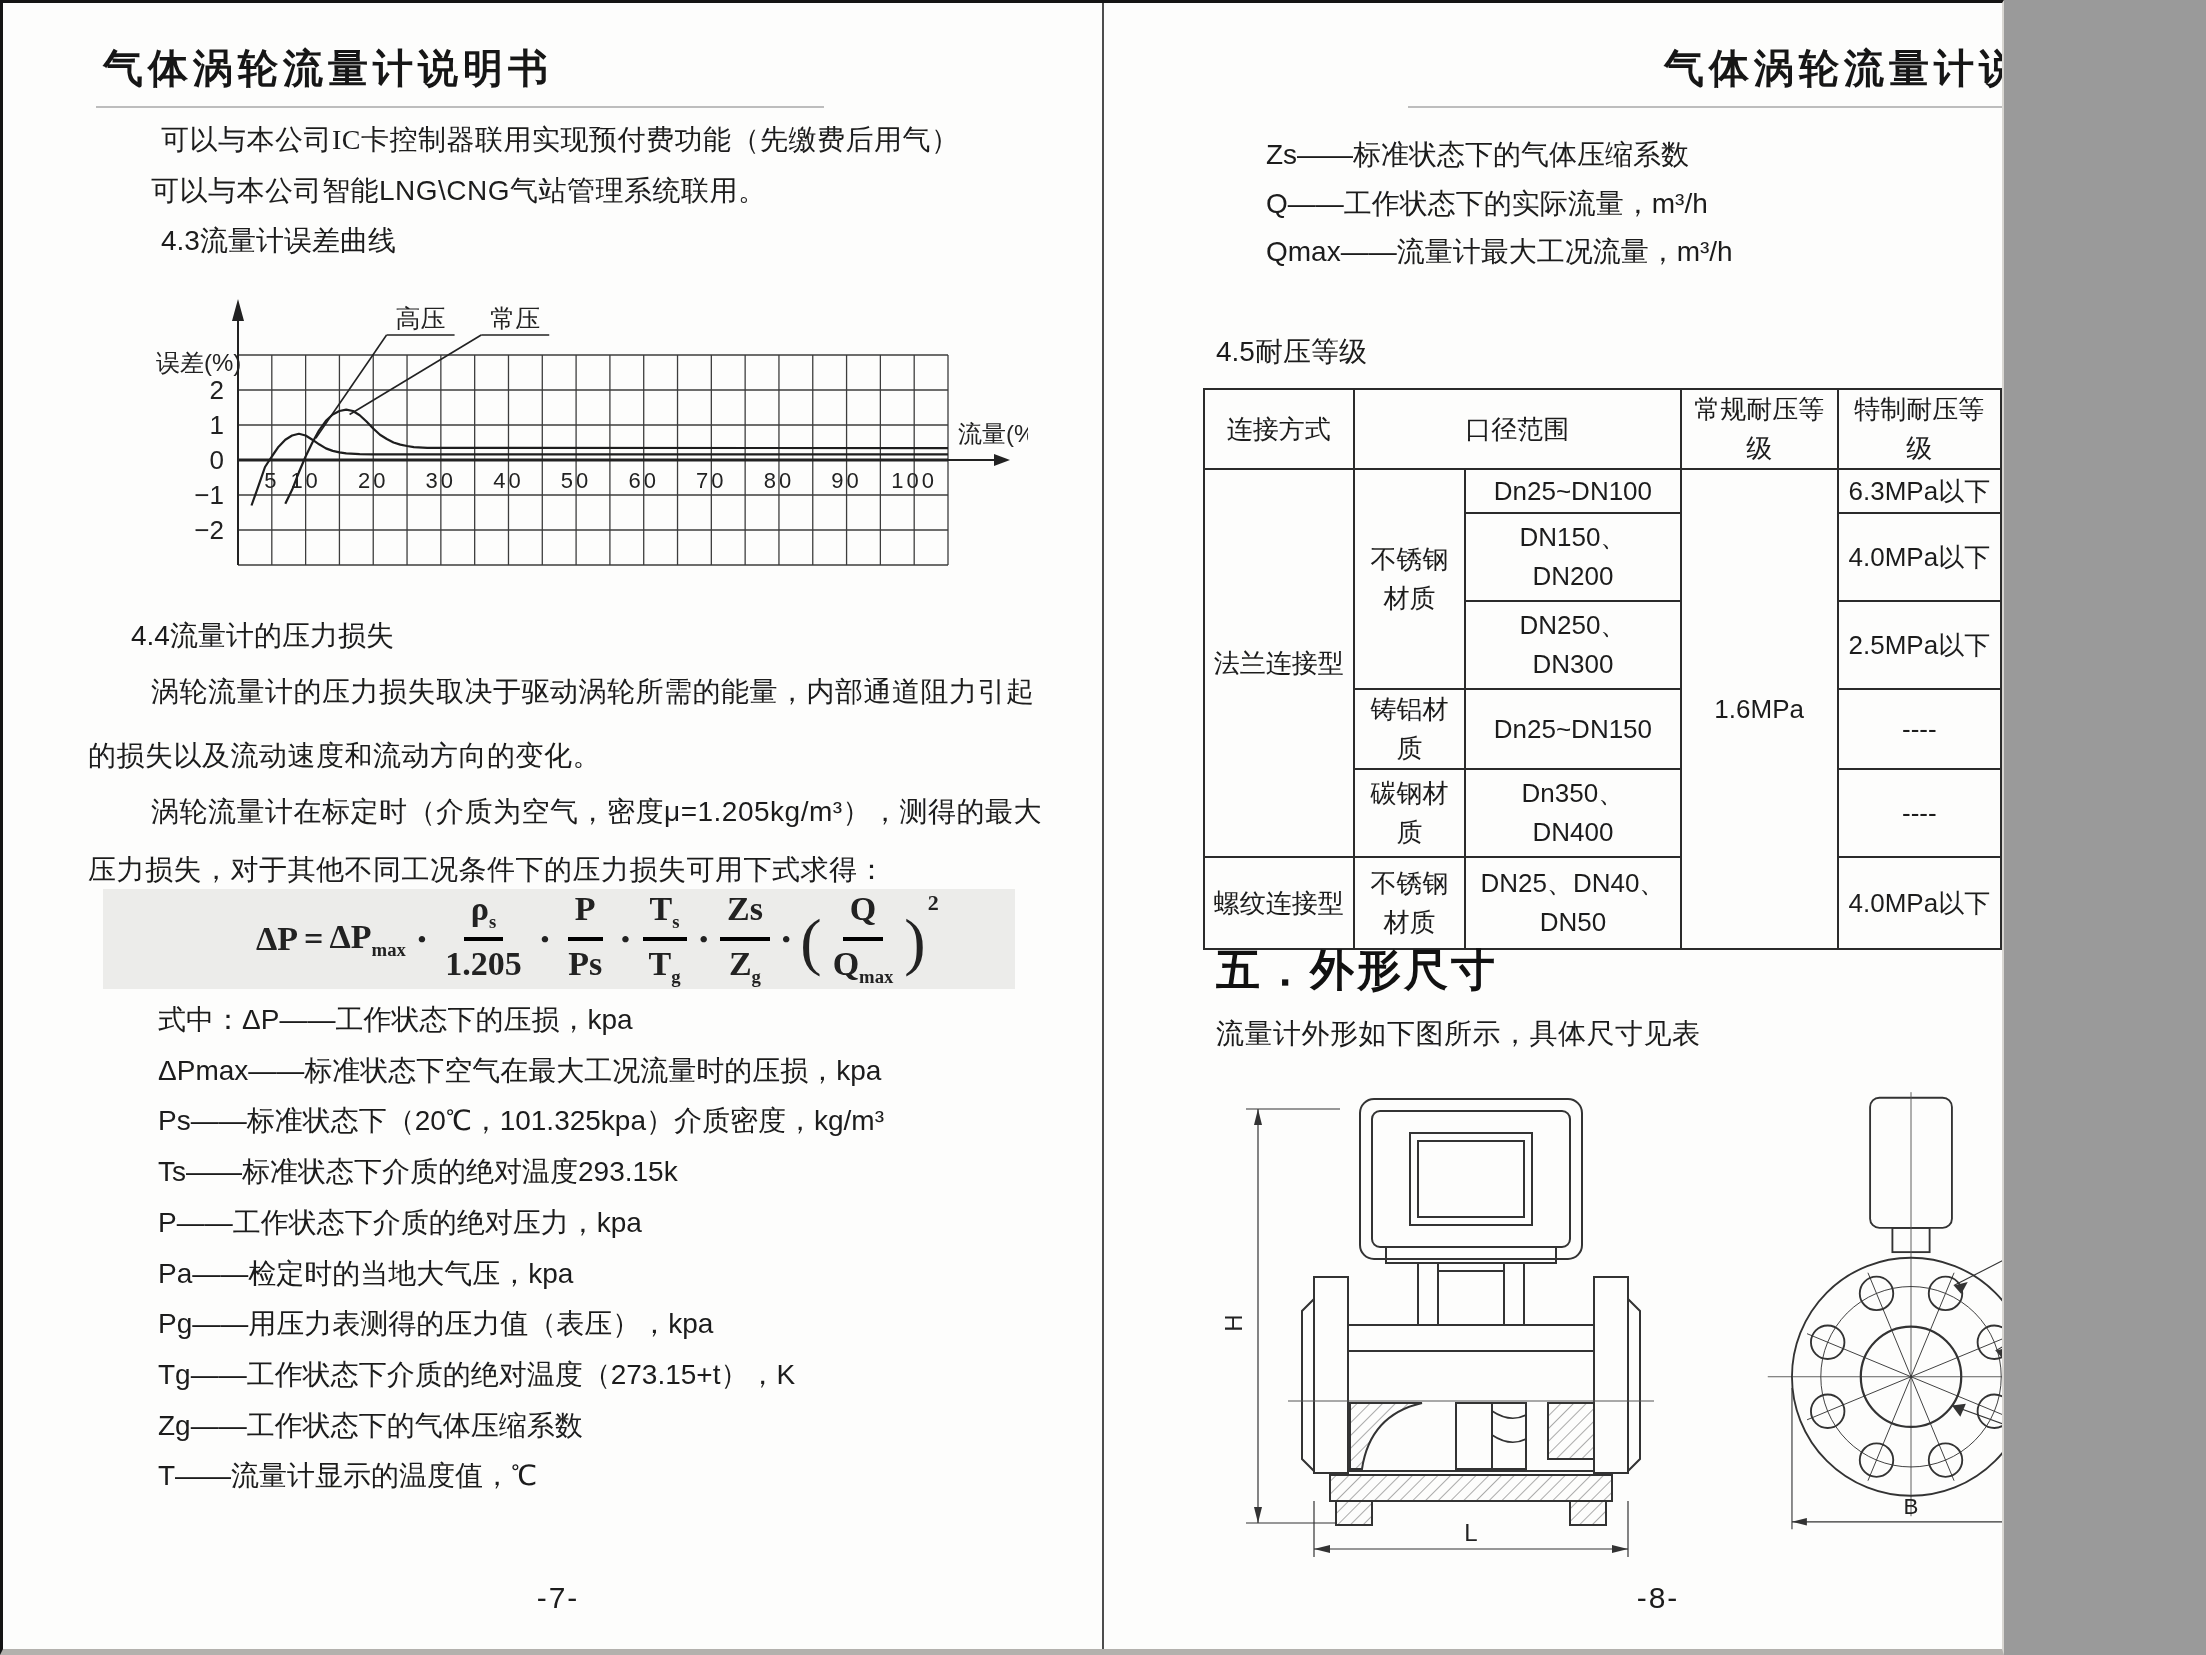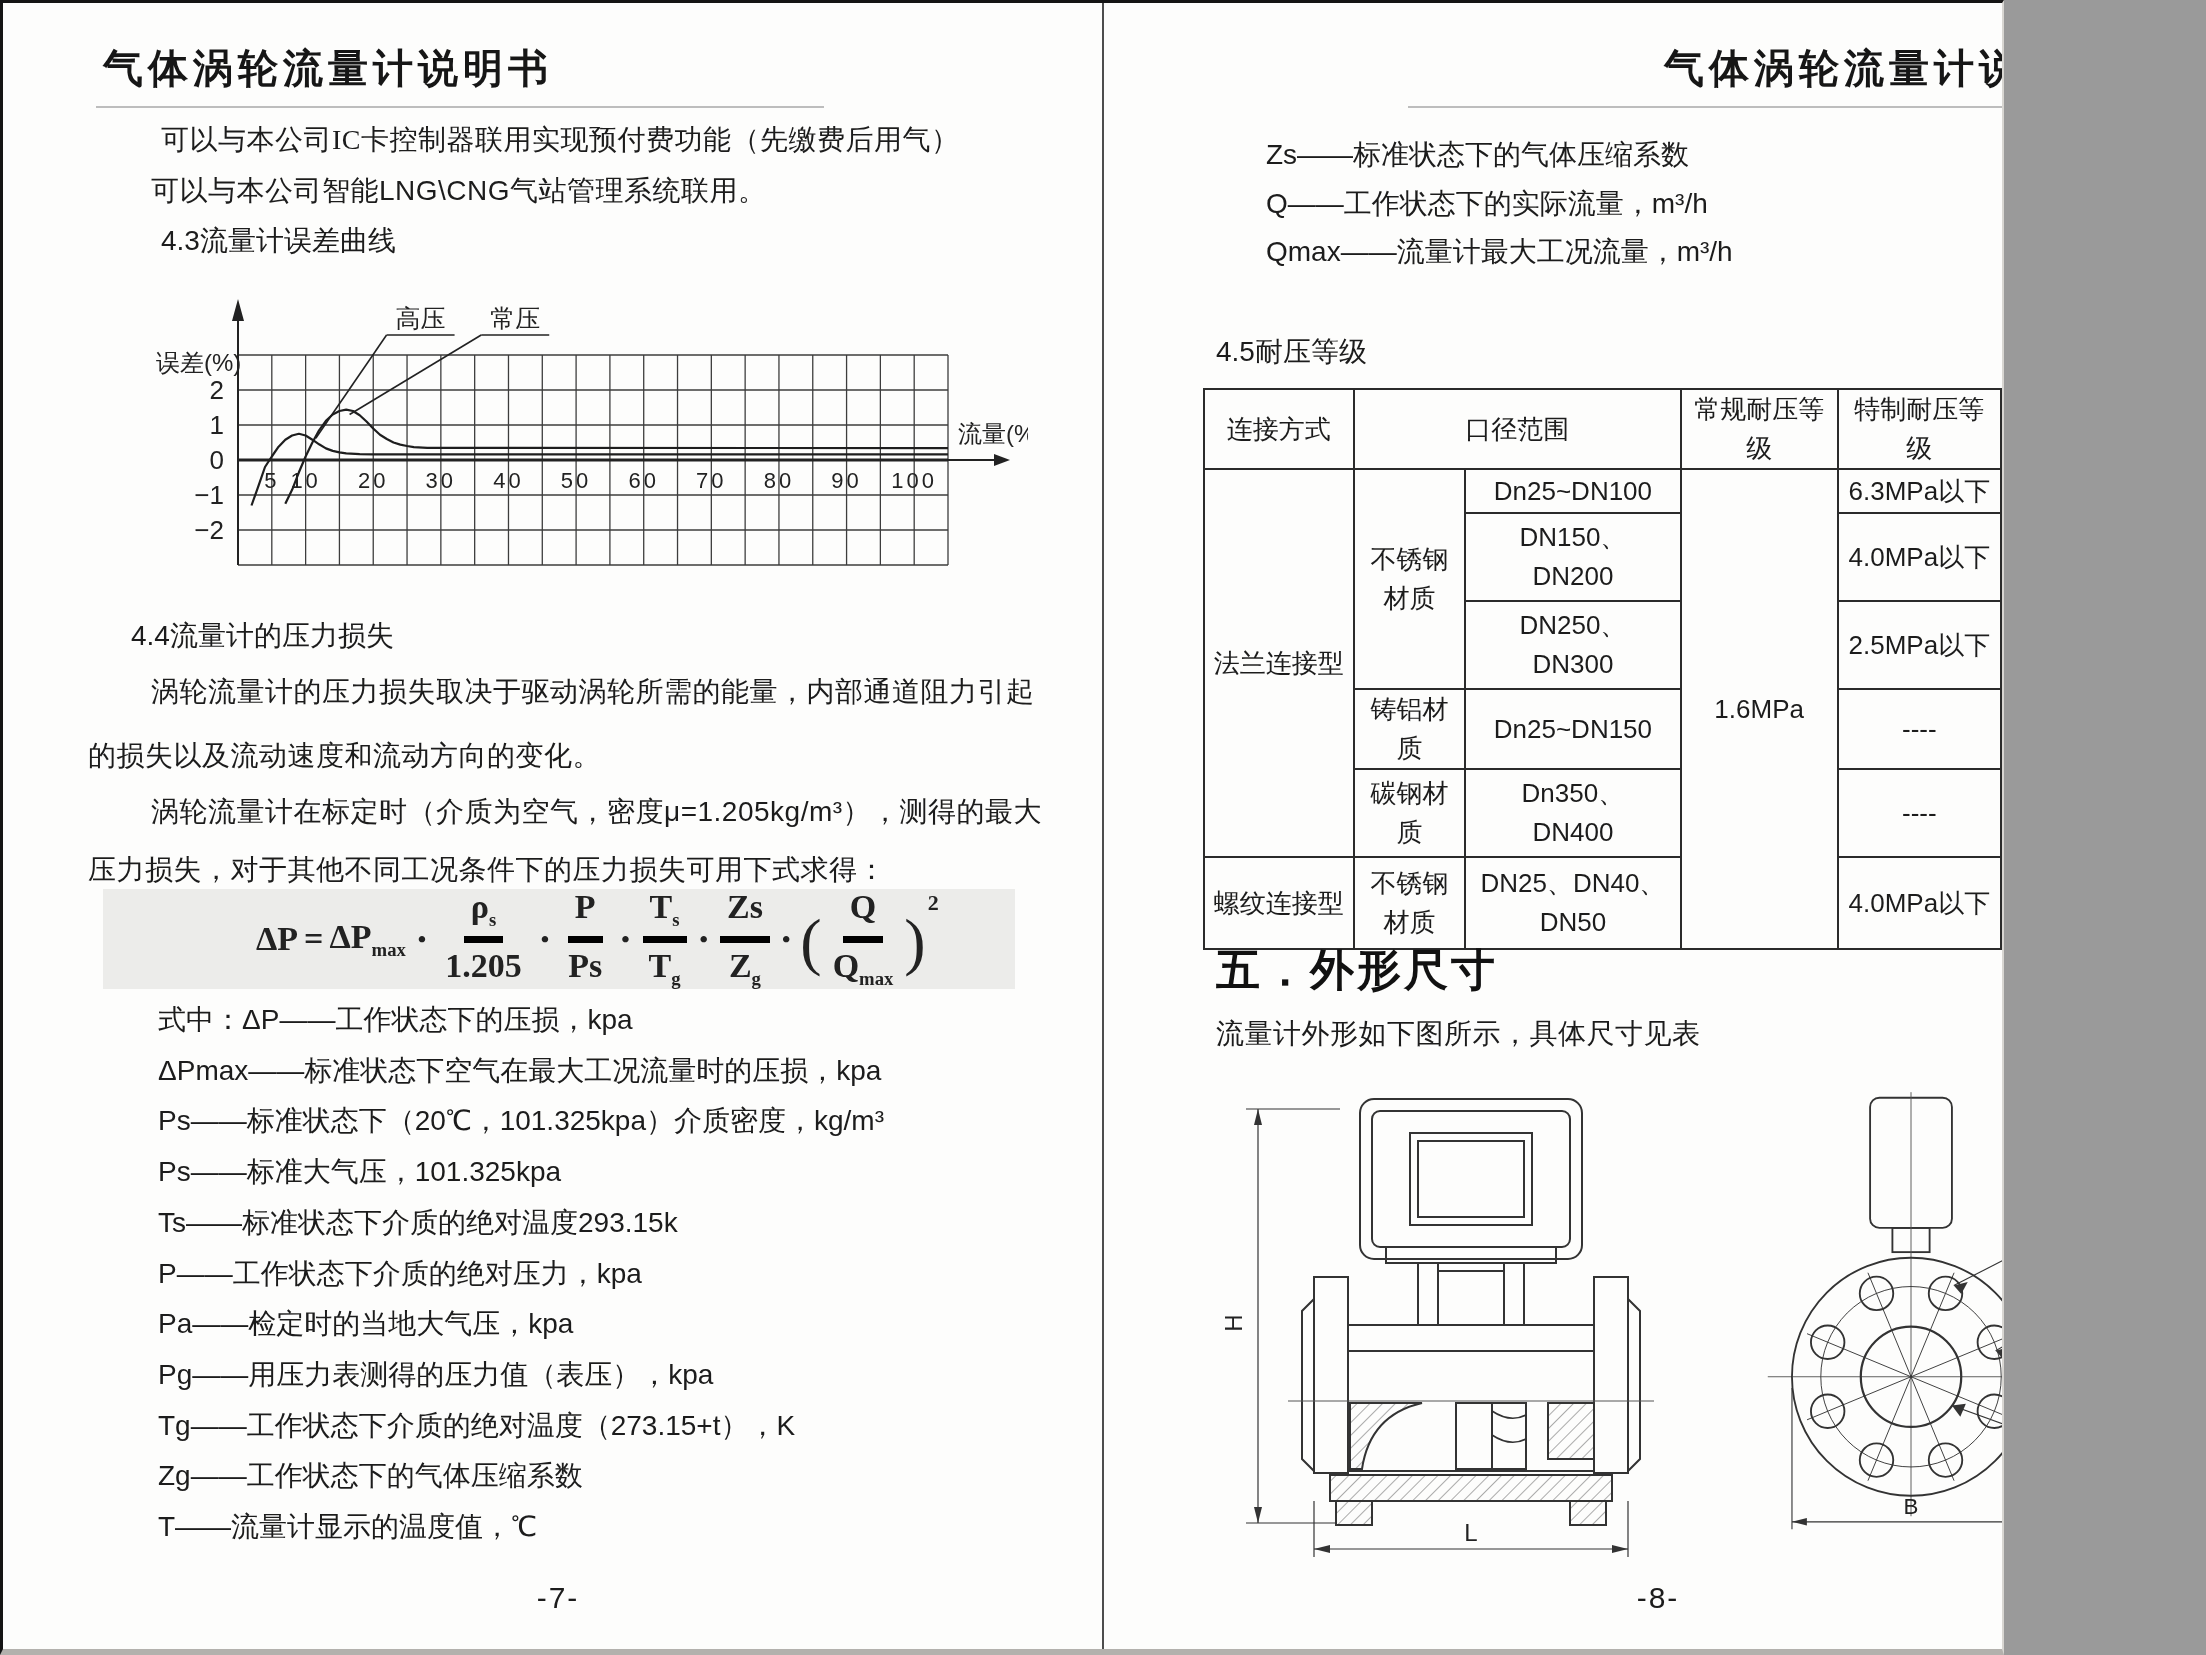--- a/index.html
+++ b/index.html
@@ -22,21 +22,21 @@
   
   .formula{
     position:absolute;left:100px;top:886px;width:912px;height:100px;background:#ececea;
     display:flex;align-items:center;padding-left:150px;box-sizing:border-box;
     font-family:"Liberation Serif",serif;font-size:34px;font-weight:600;color:#222;
   }
   .formula .fi{margin:0 3px;}
   .formula .dot{margin:0 9px;font-size:24px;}
   .formula sub{font-size:0.55em;}
   .frac{display:inline-flex;flex-direction:column;align-items:center;margin:0 3px;line-height:1;}
-  .frac .num{padding:2px 7px 6px;border-bottom:7px solid #000000;}
+  .frac .num{padding:2px 7px 6px;border-bottom:4px solid #000000;}
   .frac .den{padding:6px 7px 2px;}
   .paren{font-size:64px;font-weight:400;line-height:0;margin:0 1px;transform:translateY(3px);}
   .sq{font-size:22px;position:relative;top:-36px;left:1px;font-weight:700;}
   
   .ptable{position:absolute;left:1200px;top:385px;border-collapse:collapse;table-layout:fixed;}
   .ptable th,.ptable td{
     border:2px solid #2b2b2b;text-align:center;vertical-align:middle;
     font-size:26px;font-weight:normal;padding:0 4px;white-space:pre-line;line-height:1.5;
     color:#1c1c1c;
   }
@@ -157,21 +157,20 @@
         <span class="den"><span>Q</span><sub>max</sub></span>
       </span>
       <span class="paren">)</span>
       <sup class="sq">2</sup>
     </div>
 
     <div class="defs" style="position:absolute;left:155px;top:992px;">
       <div>式中：ΔP——工作状态下的压损，kpa</div>
       <div>ΔPmax——标准状态下空气在最大工况流量时的压损，kpa</div>
       <div>Ps——标准状态下（20℃，101.325kpa）介质密度，kg/m³</div>
-      <div>Ps——标准大气压，101.325kpa</div>
       <div>Ts——标准状态下介质的绝对温度293.15k</div>
       <div>P——工作状态下介质的绝对压力，kpa</div>
       <div>Pa——检定时的当地大气压，kpa</div>
       <div>Pg——用压力表测得的压力值（表压），kpa</div>
       <div>Tg——工作状态下介质的绝对温度（273.15+t），K</div>
       <div>Zg——工作状态下的气体压缩系数</div>
       <div>T——流量计显示的温度值，℃</div>
     </div>
 
     <div class="pagenum" style="left:100px;top:1578px;width:910px;">-7-</div>

